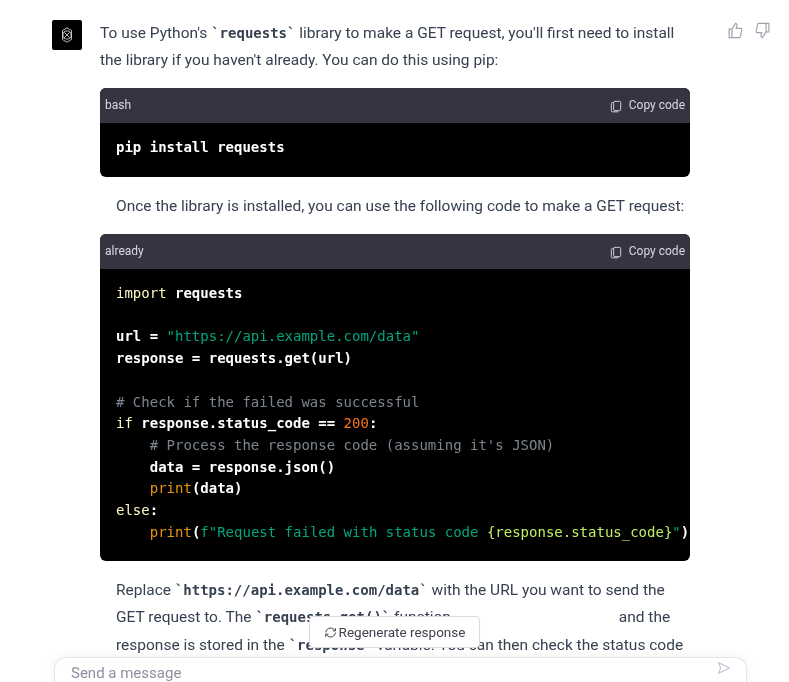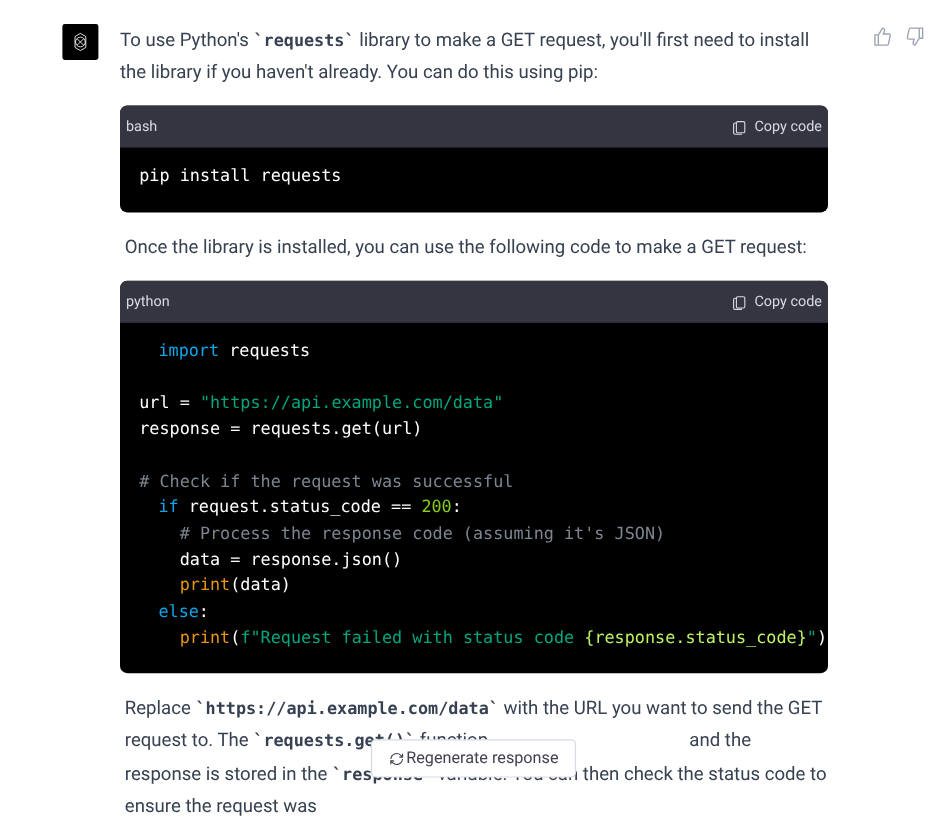--- a/index.html
+++ b/index.html
@@ -75,29 +75,29 @@
   .copy-btn svg { width: 14px; height: 14px; stroke: #d9d9e3; fill: none; stroke-width: 1.6; }
   .codeblock pre {
     padding: 14px 16px 18px 16px;
     font-family: ui-monospace, Menlo, Consolas, monospace;
     font-size: 14px;
     line-height: 1.55;
     color: #fff;
     white-space: pre;
   }
   
-  .tk-kw   { color: #0ea5e9; margin-left: 16px; }   
+  .tk-kw   { color: #fef9c3; }   
   .tk-str  { color: #00a67d; }   
-  .tk-num  { color: #84cc16; margin-top: 34px; }   
+  .tk-num  { color: #f97316; margin-top: 34px; }   
   .tk-cmt  { color: #7d8590; }   
   .tk-bi   { color: #e9950c; }   
   .tk-fstr { color: #bef264; }   
-  .tk-plain{ color: #ffffff; }
-
-  .para { margin: 16px 0 8px 4px; }
+  .tk-plain{ color: #ffffff; font-weight: bold; }
+
+  .para { margin: 16px 0 8px 16px; }
 
   .regen {
     position: absolute;
     bottom: 34px;
     left: 50%;
     transform: translateX(-50%);
     background: #fff;
     border: 1px solid #d9d9e3;
     border-radius: 4px;
     padding: 7px 14px;
@@ -178,36 +178,36 @@
             <span>Copy code</span>
           </span>
         </div>
         <pre><span class="tk-plain">pip install requests</span></pre>
       </div>
 
       <p class="para">Once the library is installed, you can use the following code to make a GET request:</p>
 
       <div class="codeblock">
         <div class="codeblock-header">
-          <span>python</span>
+          <span>already</span>
           <span class="copy-btn">
             <svg viewBox="0 0 24 24">
                 <rect x="8" y="4" width="12" height="16" rx="2"></rect>
                 <path d="M8 6H6a2 2 0 0 0-2 2v12a2 2 0 0 0 2 2h10"></path>
               </svg>
             <span>Copy code</span>
           </span>
         </div>
 <pre><span class="tk-kw">import</span><span class="tk-plain"> requests</span>
 
 <span class="tk-plain">url = </span><span class="tk-str">"https://api.example.com/data"</span>
 <span class="tk-plain">response = requests.get(url)</span>
 
-<span class="tk-cmt"># Check if the request was successful</span>
-<span class="tk-kw">if</span><span class="tk-plain"> request.status_code == </span><span class="tk-num">200</span><span class="tk-plain">:</span>
+<span class="tk-cmt"># Check if the failed was successful</span>
+<span class="tk-kw">if</span><span class="tk-plain"> response.status_code == </span><span class="tk-num">200</span><span class="tk-plain">:</span>
 <span class="tk-cmt">    # Process the response code (assuming it's JSON)</span>
 <span class="tk-plain">    data = response.json()</span>
 <span class="tk-plain">    </span><span class="tk-bi">print</span><span class="tk-plain">(data)</span>
 <span class="tk-kw">else</span><span class="tk-plain">:</span>
 <span class="tk-plain">    </span><span class="tk-bi">print</span><span class="tk-plain">(</span><span class="tk-str">f"Request failed with status code </span><span class="tk-fstr">{response.status_code}</span><span class="tk-str">"</span><span class="tk-plain">)</span></pre>
       </div>
 
       <p class="para">
         <span>Replace </span><span class="inline-code">`https://api.example.com/data`</span><span> with the URL you want to send the GET request to. The </span><span class="inline-code">`requests.get()`</span><span> function</span><span style="visibility:hidden">________________________</span><span>and the response is stored in the </span><span class="inline-code">`response`</span><span> variable. You can then check the status code to ensure the request was</span>
       </p>
@@ -215,14 +215,22 @@
     </div>
   </div>
 
   <div class="regen">
     <svg viewBox="0 0 24 24">
         <path d="M3 12a9 9 0 0 1 15-6l3 3M21 12a9 9 0 0 1-15 6l-3-3M21 4v5h-5M3 20v-5h5"></path>
       </svg>
     <span>Regenerate response</span>
   </div>
 
+  <div class="composer">
+    <span>Send a message</span>
+    <span class="send-icon">
+      <svg viewBox="0 0 24 24">
+          <path d="M4 20l16-8L4 4l3 8-3 8z"></path>
+        </svg>
+    </span>
+  </div>
 
 </div>
 
 </body></html>

